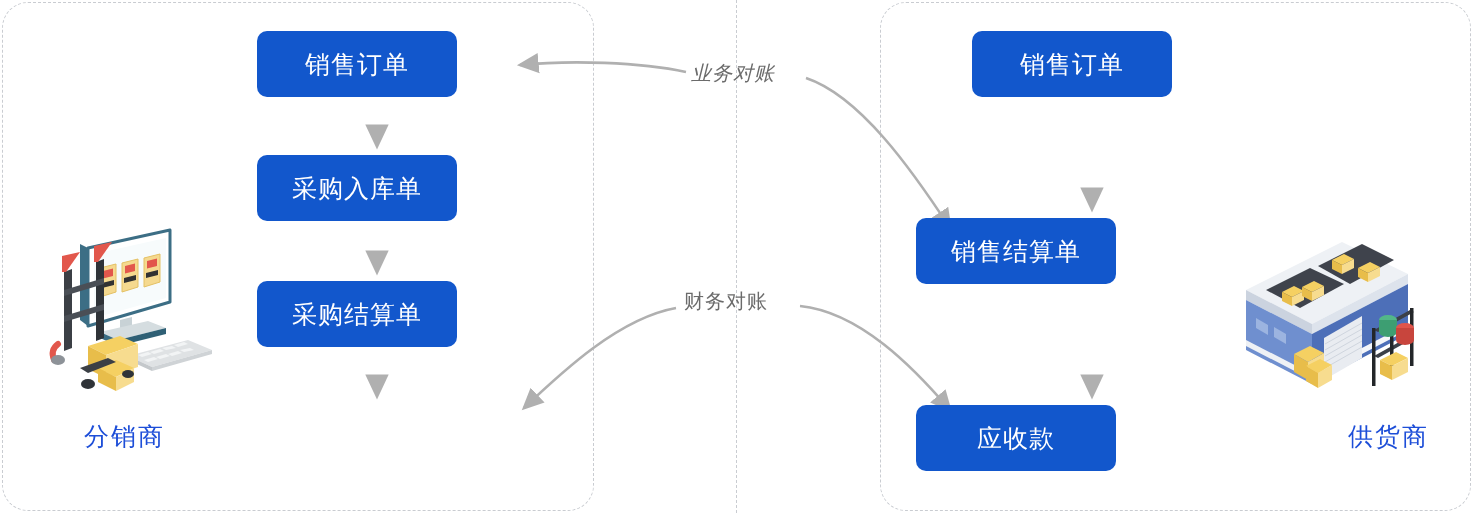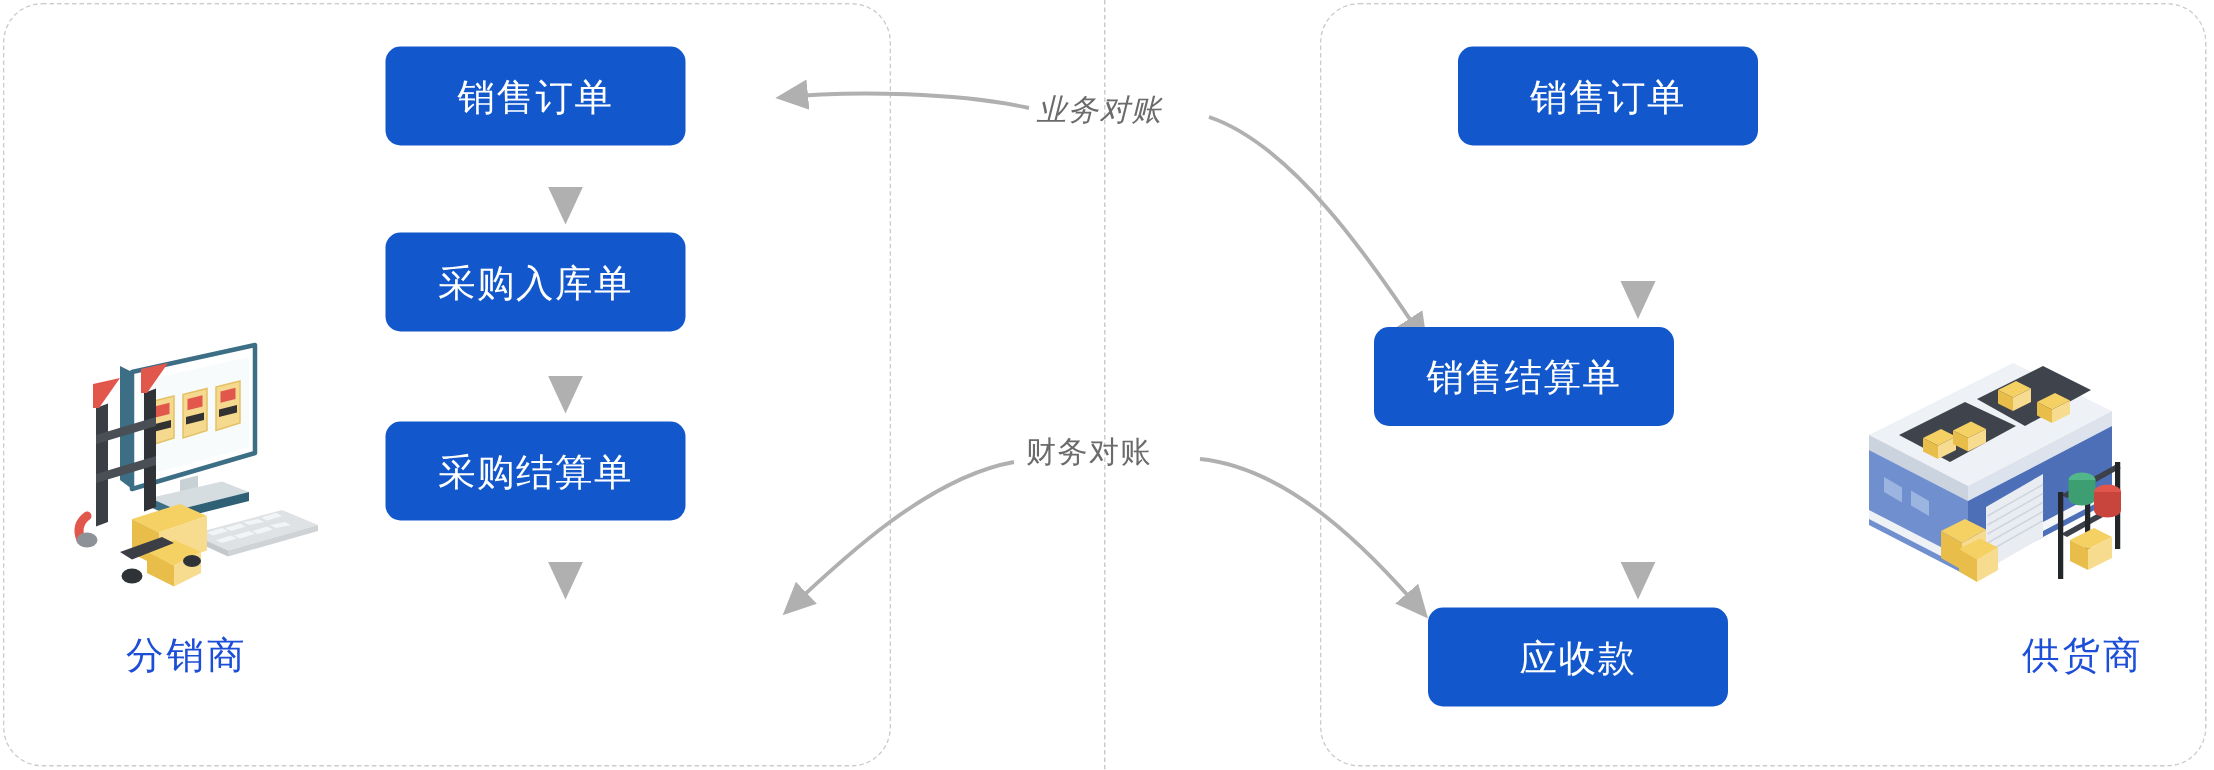--- a/index.html
+++ b/index.html
@@ -57,21 +57,21 @@
   }
   .node-label { line-height: 1; }
 
   #node-l1 { left: 257px; top: 31px; }
   #node-l2 { left: 257px; top: 155px; }
   #node-l3 { left: 257px; top: 281px; }
   #node-l4 { left: 257px; top: 405px; }
 
   #node-r1 { left: 972px; top: 31px; }
   #node-r2 { left: 916px; top: 218px; }
-  #node-r3 { left: 952px; top: 405px; align-items: center; }
+  #node-r3 { left: 916px; top: 405px; align-items: center; }
 
   
   #arrow-layer {
     position: absolute;
     left: 0; top: 0;
     width: 1476px; height: 513px;
     pointer-events: none;
   }
 
   

